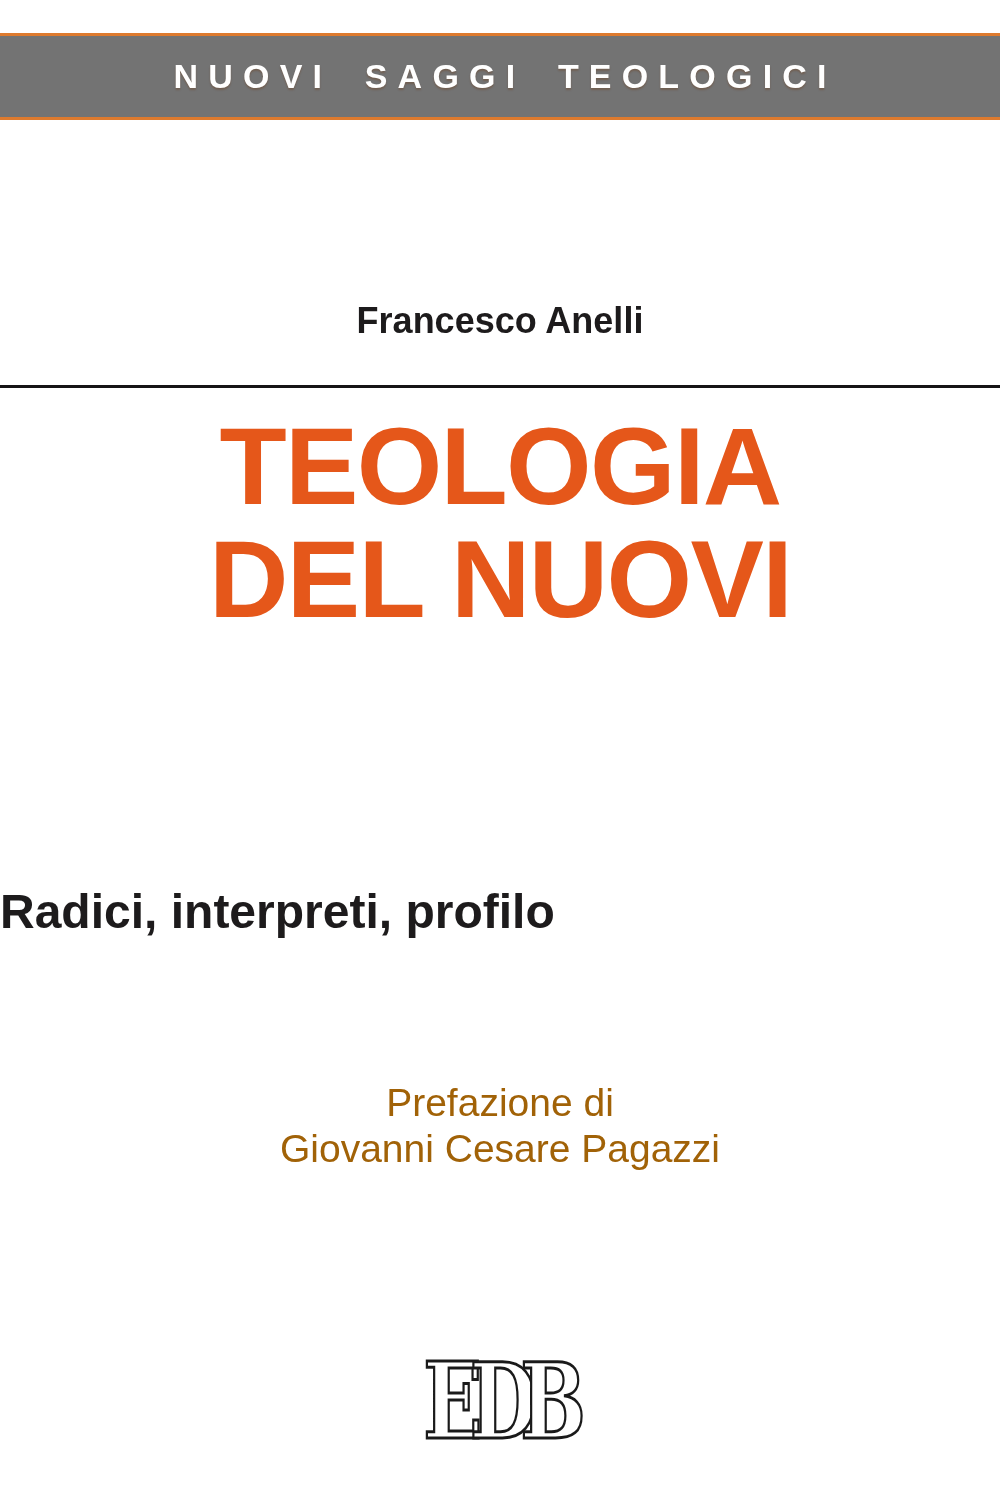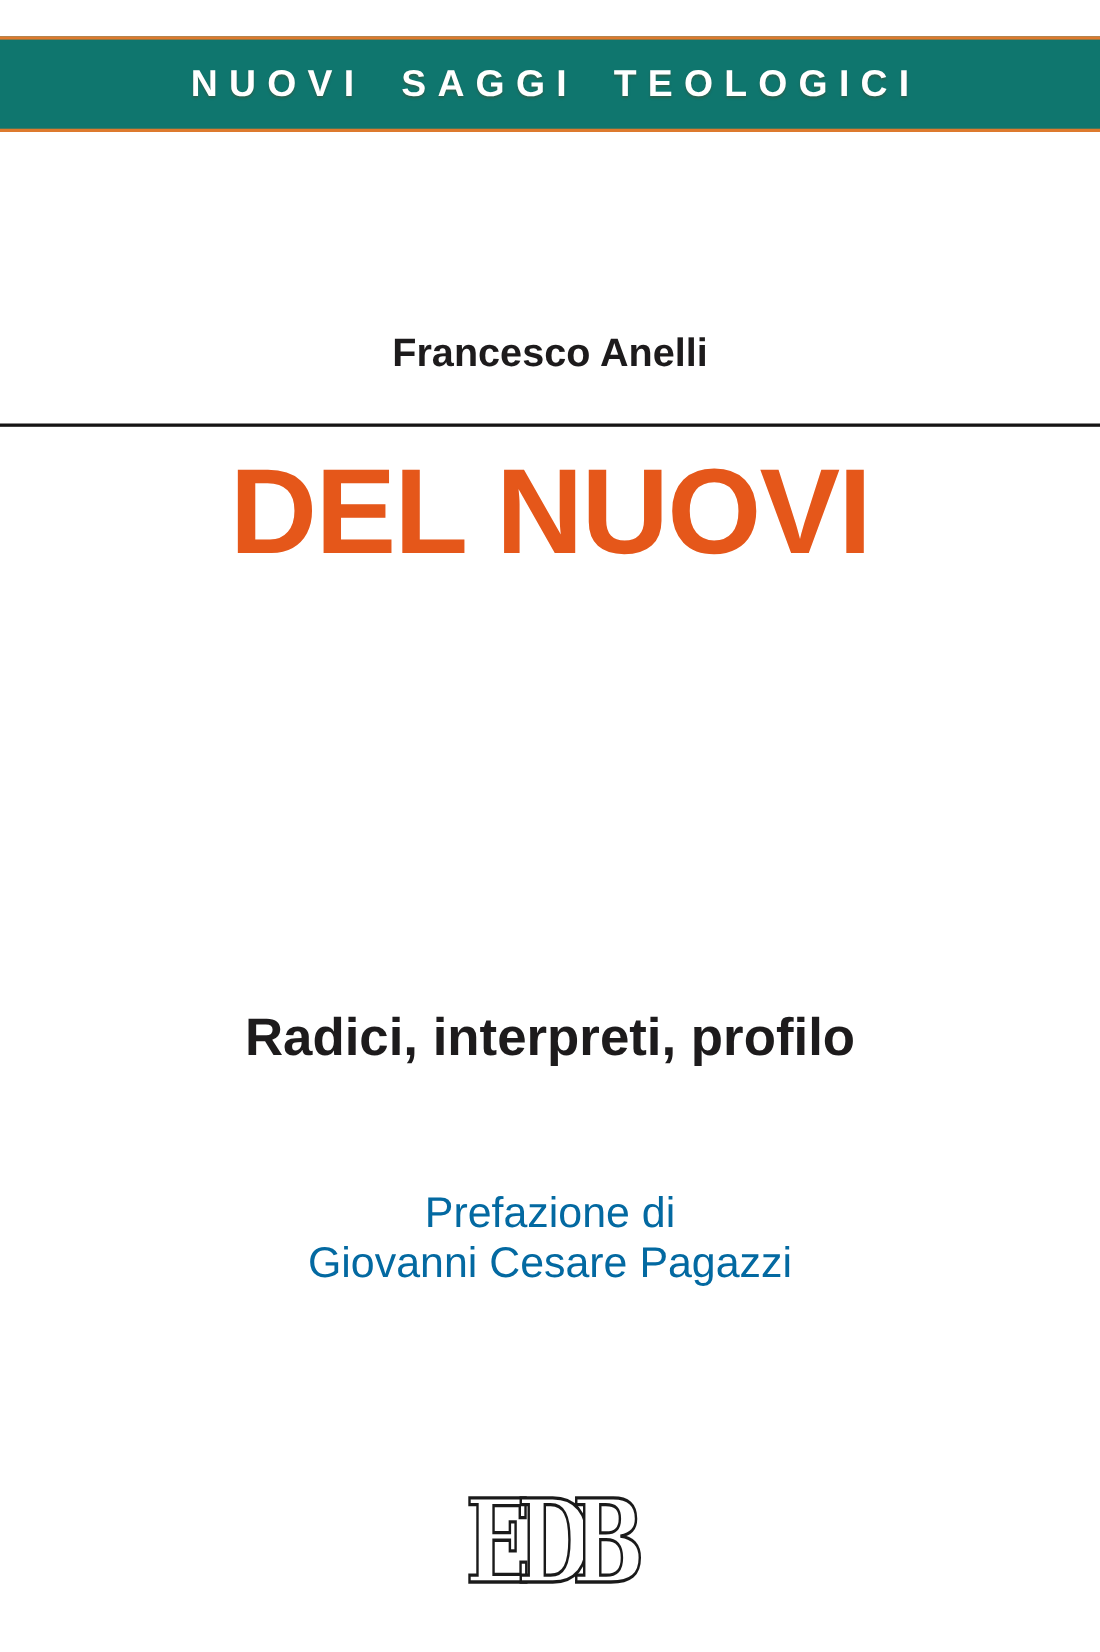--- a/index.html
+++ b/index.html
@@ -17,21 +17,21 @@
   }
 
   
   .series-banner {
     position: absolute;
     left: 0;
     top: 33px;
     width: 100%;
     height: 87px;
     box-sizing: border-box;
-    background: #0f766e;
+    background: #737373;
     border-top: 3px solid #DD7A2E;
     border-bottom: 3px solid #DD7A2E;
     display: flex;
     align-items: center;
     justify-content: center;
   }
   .series-banner .banner-label {
     color: #ffffff;
     font-size: 34px;
     font-weight: 700;
@@ -76,39 +76,39 @@
     font-size: 110px;
     line-height: 113px;
     font-weight: 700;
     letter-spacing: -0.015em;
   }
 
   
   .subtitle {
     position: absolute;
     left: 0;
-    top: 916px;
+    top: 884px;
     width: 100%;
-    text-align: center;
+    text-align: left;
     font-size: 48px;
     font-weight: 700;
     color: #1d1b1c;
   }
 
   
   .preface {
     position: absolute;
     left: 0;
     top: 1080px;
     width: 100%;
     text-align: center;
     font-size: 39px;
     line-height: 46px;
     font-weight: 400;
-    color: #0369a1;
+    color: #a16207;
   }
 
   
   .publisher-logo {
     position: absolute;
     left: 50%;
     top: 1357px;
     transform: translateX(-50%);
     width: 158px;
     height: 86px;
@@ -135,20 +135,21 @@
 
   <div class="series-banner">
     <span class="banner-label">NUOVI SAGGI TEOLOGICI</span>
   </div>
 
   <div class="author">Francesco Anelli</div>
 
   <div class="divider"></div>
 
   <div class="book-title">
+    <div>TEOLOGIA</div>
     <div>DEL NUOVI</div>
   </div>
 
   <div class="subtitle">Radici, interpreti, profilo</div>
 
   <div class="preface">
     <div>Prefazione di</div>
     <div>Giovanni Cesare Pagazzi</div>
   </div>
 

